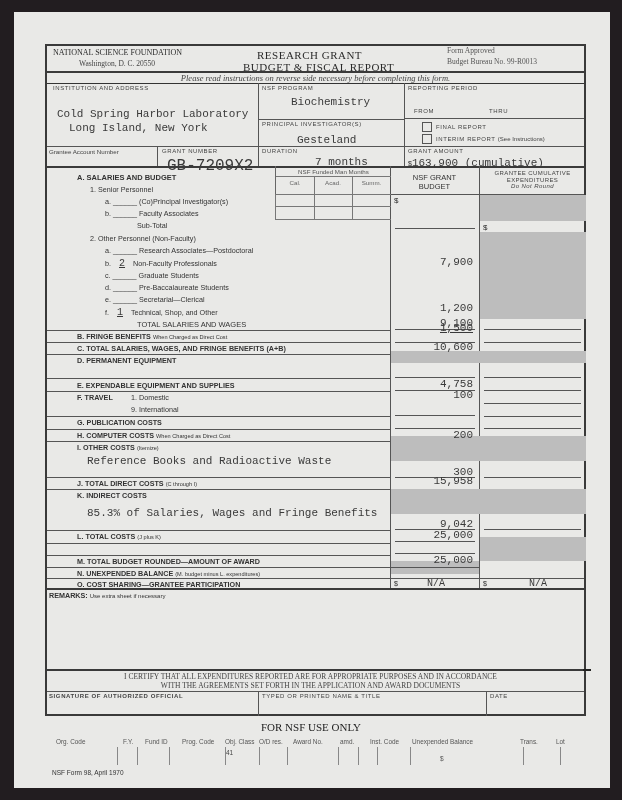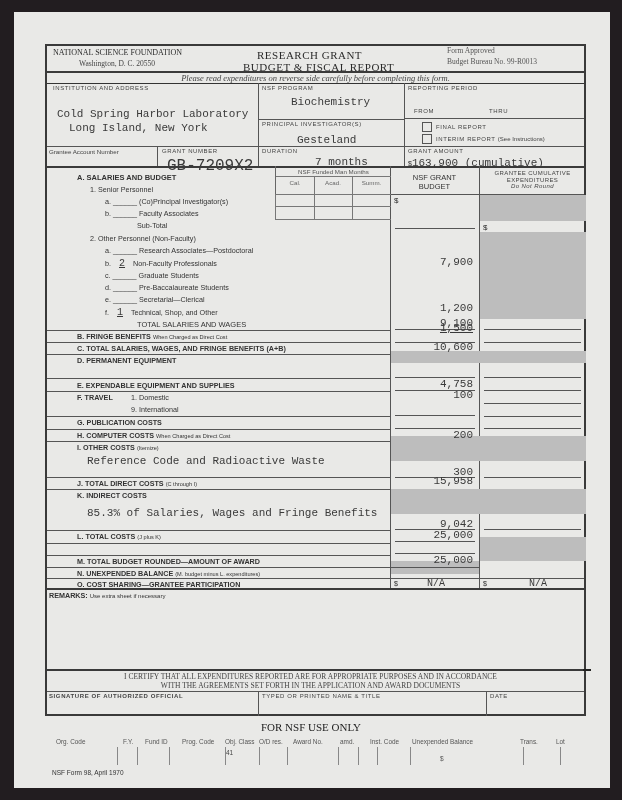--- a/index.html
+++ b/index.html
@@ -27,21 +27,21 @@
 
 <div class="form">
 
   <div class="abs serif" style="left:6px;top:2px;font-size:8px;">NATIONAL SCIENCE FOUNDATION</div>
   <div class="abs serif" style="left:32px;top:13px;font-size:7.5px;color:#444;">Washington, D. C. 20550</div>
   <div class="abs serif" style="left:210px;top:3px;font-size:11px;letter-spacing:0.5px;">RESEARCH GRANT</div>
   <div class="abs serif" style="left:196px;top:15px;font-size:11px;letter-spacing:0.5px;">BUDGET &amp; FISCAL REPORT</div>
   <div class="abs serif" style="left:400px;top:0px;font-size:7.5px;color:#555;">Form Approved</div>
   <div class="abs serif" style="left:400px;top:11px;font-size:7.5px;color:#555;">Budget Bureau No. 99-R0013</div>
   <div class="hl2" style="left:0;right:0;top:25px;"></div>
-  <div class="abs serif" style="left:0;right:0;top:27px;text-align:center;font-size:8.5px;font-style:italic;color:#444;">Please read expenditures on reverse side carefully before completing this form.</div>
+  <div class="abs serif" style="left:0;right:0;top:27px;text-align:center;font-size:8.5px;font-style:italic;color:#444;">Please read instructions on reverse side necessary before completing this form.</div>
   <div class="hl" style="left:0;right:0;top:37px;border-color:#333;"></div>
 
   <div class="vl" style="left:211px;top:37px;height:83px;"></div>
   <div class="vl" style="left:357px;top:37px;height:83px;"></div>
   <div class="abs lbl" style="left:6px;top:39px;">INSTITUTION AND ADDRESS</div>
   <div class="abs mono" style="left:10px;top:62px;font-size:11px;">Cold Spring Harbor Laboratory</div>
   <div class="abs mono" style="left:22px;top:76px;font-size:11px;">Long Island, New York</div>
 
   <div class="abs lbl" style="left:215px;top:39px;">NSF PROGRAM</div>
   <div class="abs mono" style="left:244px;top:50px;font-size:11px;">Biochemistry</div>
@@ -148,21 +148,21 @@
   <div class="hl" style="left:0;width:343px;top:370px;"></div>
   <div class="abs row bold" style="left:30px;top:372px;">G.  PUBLICATION COSTS</div>
   <div class="hl" style="left:348px;width:80px;top:382px;"></div>
   <div class="hl" style="left:437px;width:97px;top:382px;"></div>
   <div class="hl" style="left:0;width:343px;top:383px;"></div>
   <div class="abs row" style="left:30px;top:385px;"><span class="bold">H.  COMPUTER COSTS</span> <span class="small">When Charged as Direct Cost</span></div>
   <div class="abs num" style="left:343px;width:83px;top:383px;">200</div>
   <div class="hl" style="left:0;width:343px;top:395px;"></div>
 
   <div class="abs row" style="left:30px;top:397px;"><span class="bold">I.  OTHER COSTS</span> <span class="small">(Itemize)</span></div>
-  <div class="abs mono" style="left:40px;top:409px;font-size:11px;">Reference Code and Radioactive Waste</div>
+  <div class="abs mono" style="left:40px;top:409px;font-size:11px;">Reference Books and Radioactive Waste</div>
   <div class="abs num" style="left:343px;width:83px;top:420px;">300</div>
   <div class="hl" style="left:348px;width:80px;top:431px;"></div>
   <div class="hl" style="left:437px;width:97px;top:431px;"></div>
   <div class="hl" style="left:0;width:343px;top:431px;"></div>
 
   <div class="abs row" style="left:30px;top:433px;"><span class="bold">J.  TOTAL DIRECT COSTS</span> <span class="small">(C through I)</span></div>
   <div class="abs num" style="left:343px;width:83px;top:429px;">15,958</div>
   <div class="hl" style="left:0;width:343px;top:443px;"></div>
 
   <div class="abs row bold" style="left:30px;top:445px;">K.  INDIRECT COSTS</div>

